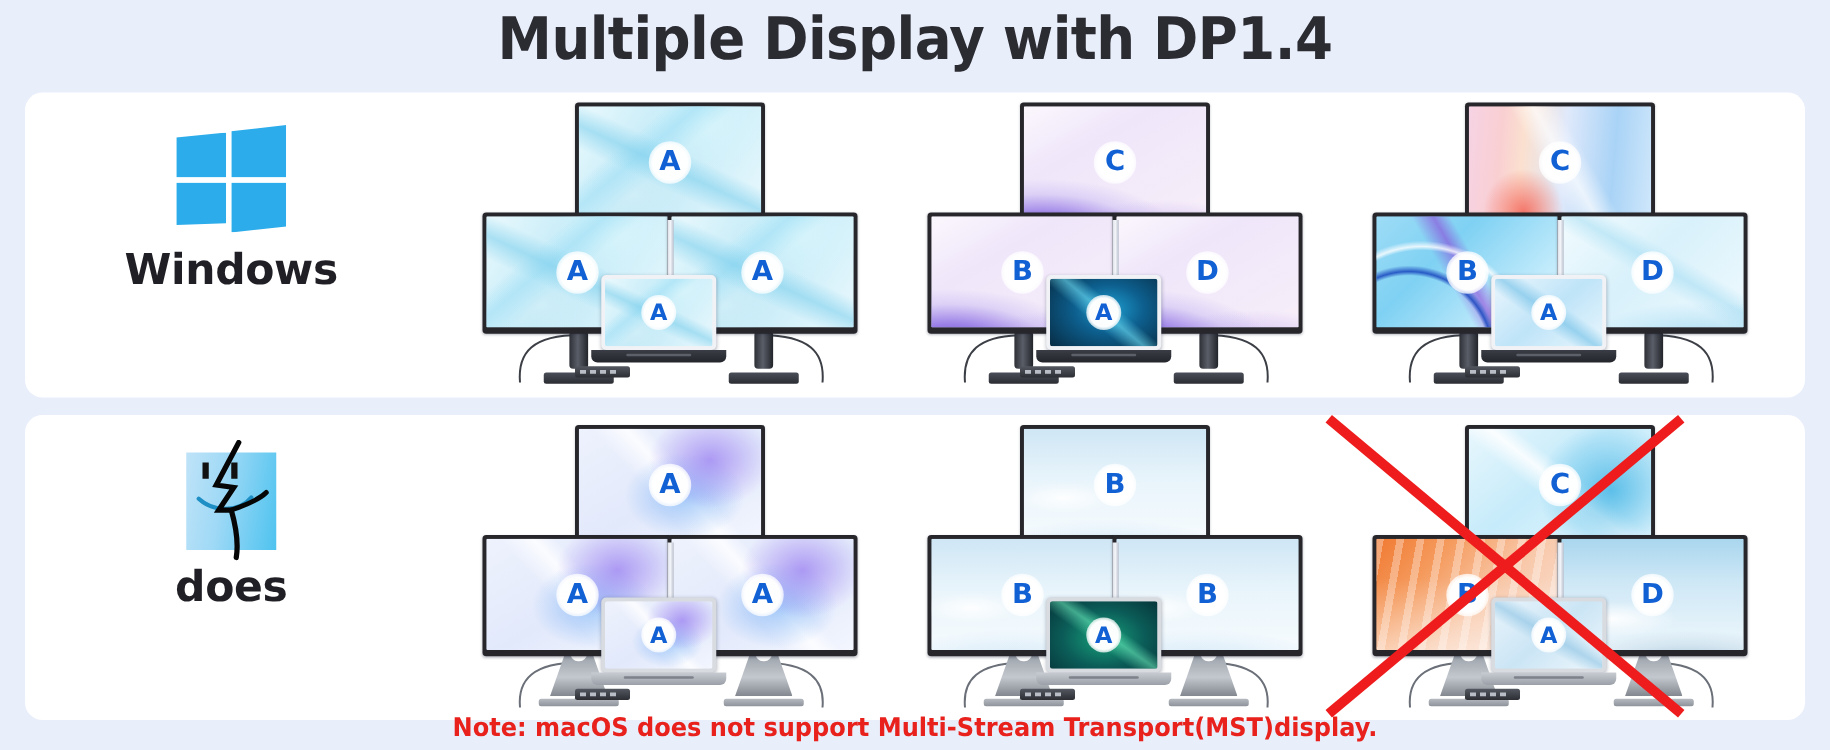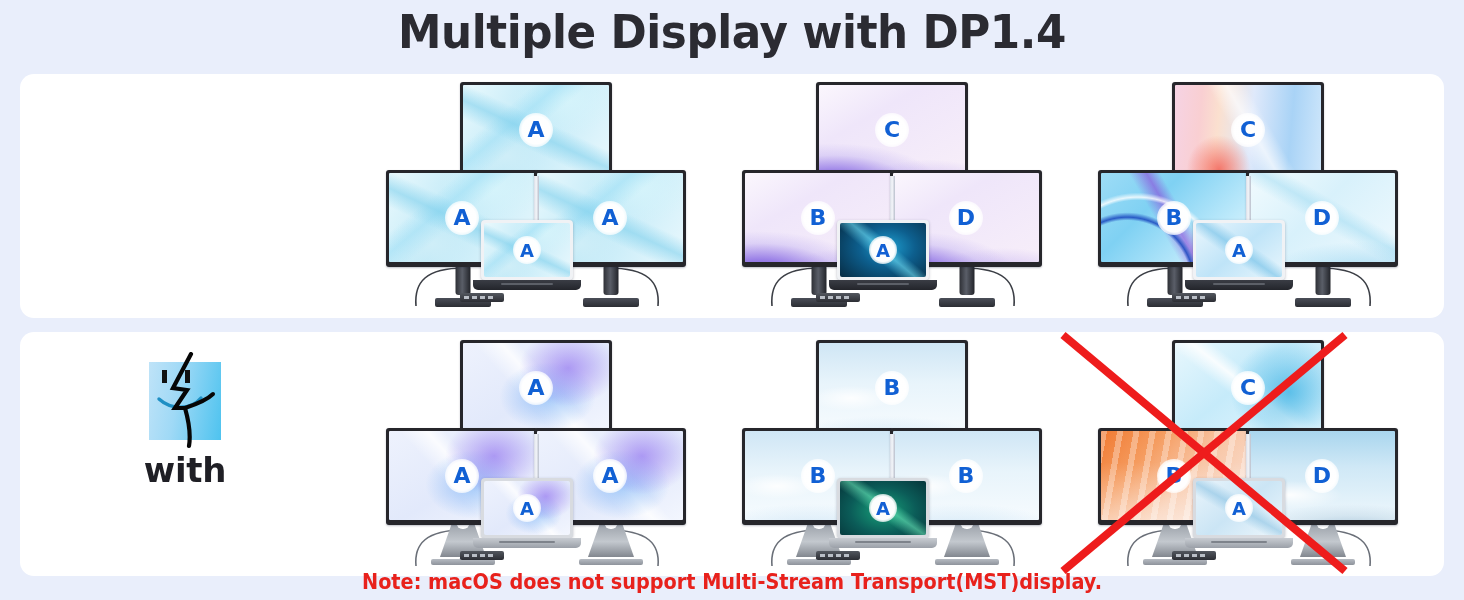--- a/index.html
+++ b/index.html
@@ -305,20 +305,29 @@
 </style>
 </head>
 <body>
 
 <div id="page">
 
   <div id="title">Multiple Display with DP1.4</div>
 
   <div class="card win" id="card-windows">
 
+    <div class="os-block" style="top:26px;">
+      <div class="win-logo">
+        <span class="pane p1"></span>
+          <span class="pane p2"></span>
+        <span class="pane p3"></span>
+          <span class="pane p4"></span>
+      </div>
+      <div class="os-name">Windows</div>
+    </div>
 
     <div class="group" style="left:366px; top:6px;">
       <svg class="cables" viewBox="0 0 300 54">
         <path d="M78 12 C 40 12, 28 26, 30 50" fill="none" stroke="#3c3f46" stroke-width="1.6"></path>
         <path d="M222 12 C 262 12, 274 26, 272 50" fill="none" stroke="#3c3f46" stroke-width="1.6"></path>
         <path d="M92 40 C 86 46, 80 44, 74 42" fill="none" stroke="#3c3f46" stroke-width="1.6"></path>
         <path d="M100 42 C 94 48, 86 46, 78 45" fill="none" stroke="#3c3f46" stroke-width="1.6"></path>
       </svg>
       <div class="stand stand-l">
           <span class="neck2"></span>
@@ -463,21 +472,21 @@
     <div class="os-block" style="top:30px;">
       <div class="mac-logo">
         <svg width="92" height="98" viewBox="0 0 92 98">
           <rect x="23" y="18" width="5" height="13" fill="#111"></rect>
           <rect x="46" y="18" width="5" height="13" fill="#111"></rect>
           <path d="M20 47 C 32 58, 52 58, 62 46" fill="none" stroke="#1d8fc4" stroke-width="3.4" stroke-linecap="round"></path>
           <path d="M52 2 L 34 36 L 48 38 L 36 56 L 46 56 C 50 70, 52 82, 50 94" fill="none" stroke="#060606" stroke-width="4.2" stroke-linejoin="miter" stroke-linecap="round"></path>
           <path d="M46 56 C 58 52, 68 48, 74 42" fill="none" stroke="#060606" stroke-width="4" stroke-linecap="round"></path>
         </svg>
       </div>
-      <div class="os-name">with</div>
+      <div class="os-name">does</div>
     </div>
 
     <div class="group" style="left:366px; top:6px;">
       <svg class="cables" viewBox="0 0 300 54">
         <path d="M78 16 C 40 16, 28 30, 30 52" fill="none" stroke="#6a6f78" stroke-width="1.6"></path>
         <path d="M222 16 C 262 16, 274 30, 272 52" fill="none" stroke="#6a6f78" stroke-width="1.6"></path>
         <path d="M92 42 C 86 48, 80 46, 74 44" fill="none" stroke="#6a6f78" stroke-width="1.6"></path>
         <path d="M100 44 C 94 50, 86 48, 78 47" fill="none" stroke="#6a6f78" stroke-width="1.6"></path>
       </svg>
       <div class="stand stand-l">

